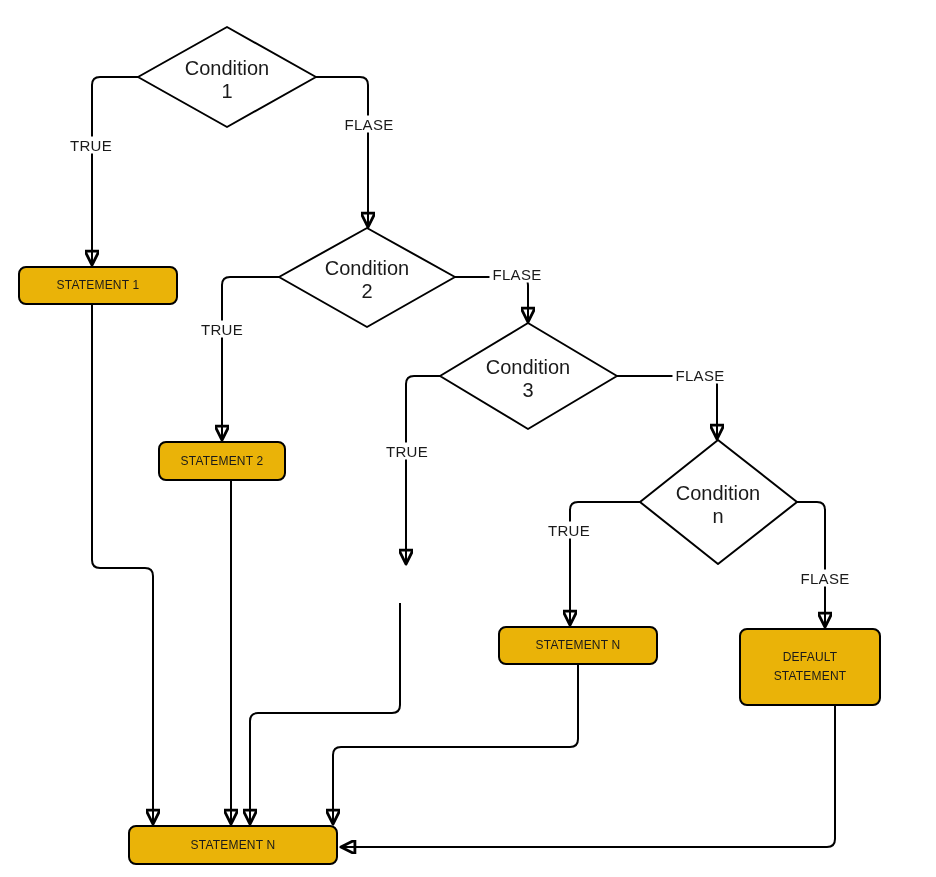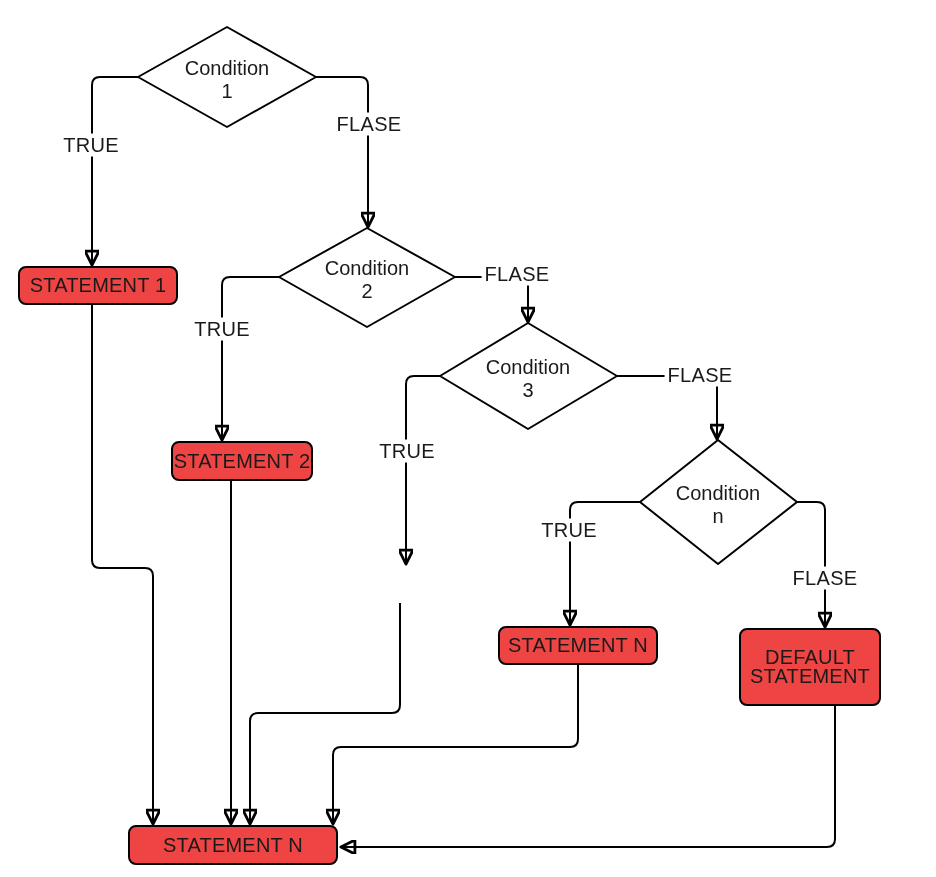--- a/index.html
+++ b/index.html
@@ -5,29 +5,29 @@
   html,body{margin:0;padding:0;background:#ffffff;}
   .canvas{
     position:relative;width:936px;height:877px;background:#ffffff;
     font-family:"Liberation Sans",sans-serif;color:#1a1a1a;overflow:hidden;
   }
   svg.wires{position:absolute;left:0;top:0;width:936px;height:877px;}
   svg.wires path{fill:none;stroke:#000;stroke-width:2;stroke-linejoin:round;}
   svg.wires polygon{fill:#fff;stroke:#000;stroke-width:2;stroke-linejoin:round;}
   .stmt{
     position:absolute;box-sizing:border-box;border:2px solid #000;border-radius:8px;
-    background:#ef4444;display:flex;align-items:center;justify-content:center;
-    font-size:20px;text-align:center;line-height:19px;letter-spacing:.2px;
+    background:#eab308;display:flex;align-items:center;justify-content:center;
+    font-size:12px;text-align:center;line-height:19px;letter-spacing:.2px;
   }
   .cond-label{
     position:absolute;transform:translate(-50%,-50%);text-align:center;
     font-size:20px;line-height:23px;white-space:nowrap;pointer-events:none;
   }
   .edge-label{
-    position:absolute;transform:translate(-50%,-50%);font-size:20px;
+    position:absolute;transform:translate(-50%,-50%);font-size:15px;
     background:#fff;padding:0 3px;white-space:nowrap;letter-spacing:.3px;
   }
   .wrap2{width:120px;}
 </style>
 </head>
 <body>
 
 <div class="canvas">
 
   <svg class="wires" viewBox="0 0 936 877">
@@ -54,21 +54,21 @@
     <polygon points="227,27 316,77 227,127 138,77"></polygon>
     <polygon points="367,228 455,277 367,327 279,277"></polygon>
     <polygon points="528,323 617,376 528,429 440,376"></polygon>
     <polygon points="718,440 797,502 718,564 640,502"></polygon>
   </svg>
 
   <div class="stmt" style="left:18px;top:266px;width:160px;height:39px;">
     <span>STATEMENT 1</span>
   </div>
 
-  <div class="stmt" style="left:171px;top:441px;width:142px;height:40px;">
+  <div class="stmt" style="left:158px;top:441px;width:128px;height:40px;">
     <span>STATEMENT 2</span>
   </div>
 
 
   <div class="stmt" style="left:498px;top:626px;width:160px;height:39px;">
     <span>STATEMENT N</span>
   </div>
 
   <div class="stmt" style="left:739px;top:628px;width:142px;height:78px;">
     <span class="wrap2">DEFAULT STATEMENT</span>

